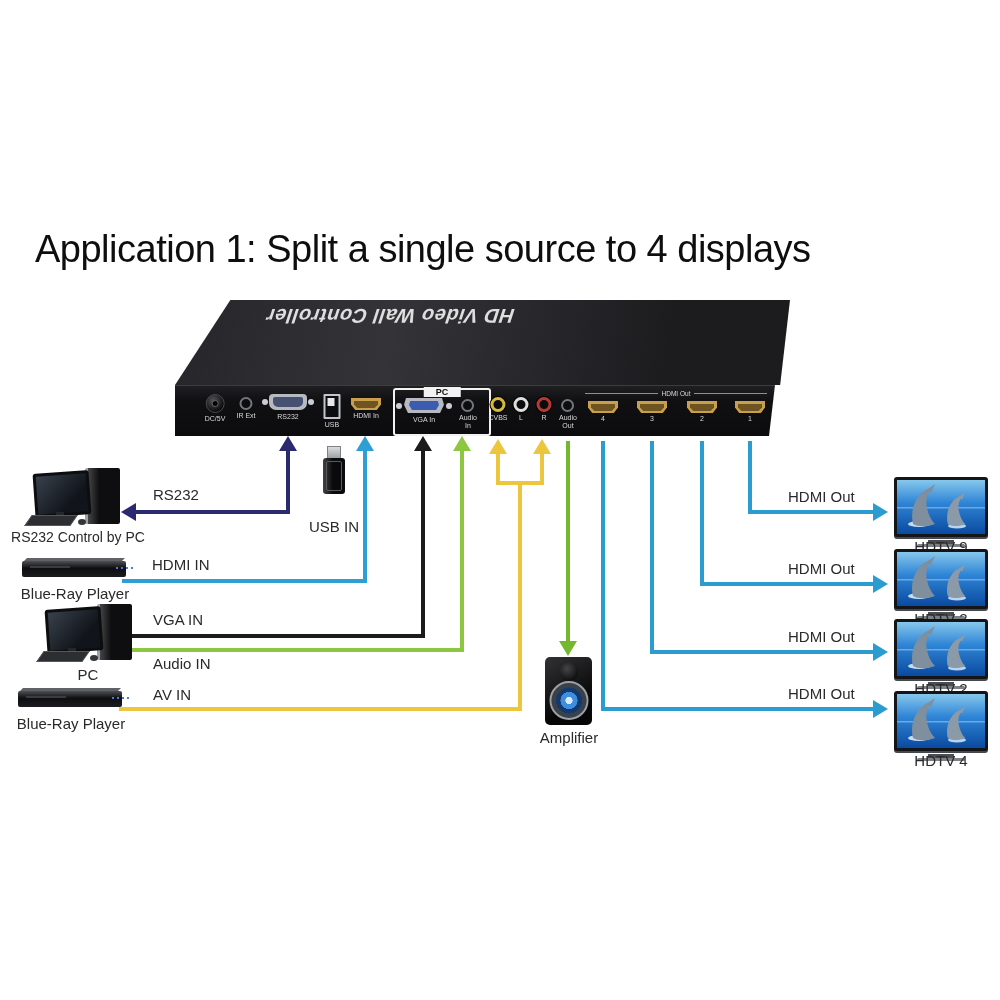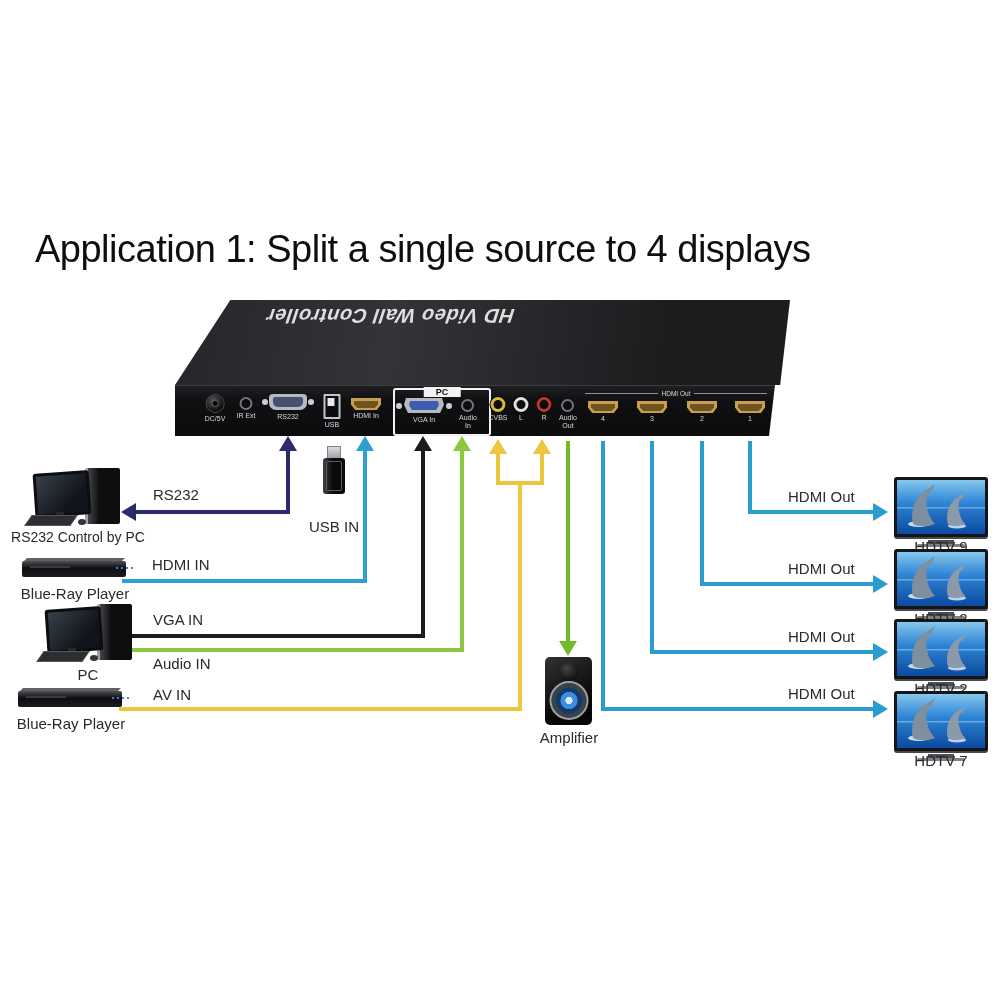--- a/index.html
+++ b/index.html
@@ -416,15 +416,15 @@
       <path d="M16 44 C12 26 22 10 36 7 C30 14 28 20 30 28 C31 34 34 40 38 44 C30 47 21 47 16 44 Z" fill="#7f8f9e"></path>
       <path d="M30 10 L38 4 L34 13 Z" fill="#7f8f9e"></path>
       <g transform="translate(38,9) scale(0.8)">
         <path d="M16 44 C12 26 22 10 36 7 C30 14 28 20 30 28 C31 34 34 40 38 44 C30 47 21 47 16 44 Z" fill="#8b9aa8"></path>
         <path d="M30 10 L38 4 L34 13 Z" fill="#8b9aa8"></path>
       </g>
         </svg></div>
     <div class="tv-stand"></div>
       <div class="tv-base"></div>
   </div>
-  <div class="tv-label" style="left:894px;top:752px">HDTV 7</div>
+  <div class="tv-label" style="left:894px;top:752px">HDTV 4</div>
 
 </div>
 
 </body></html>

